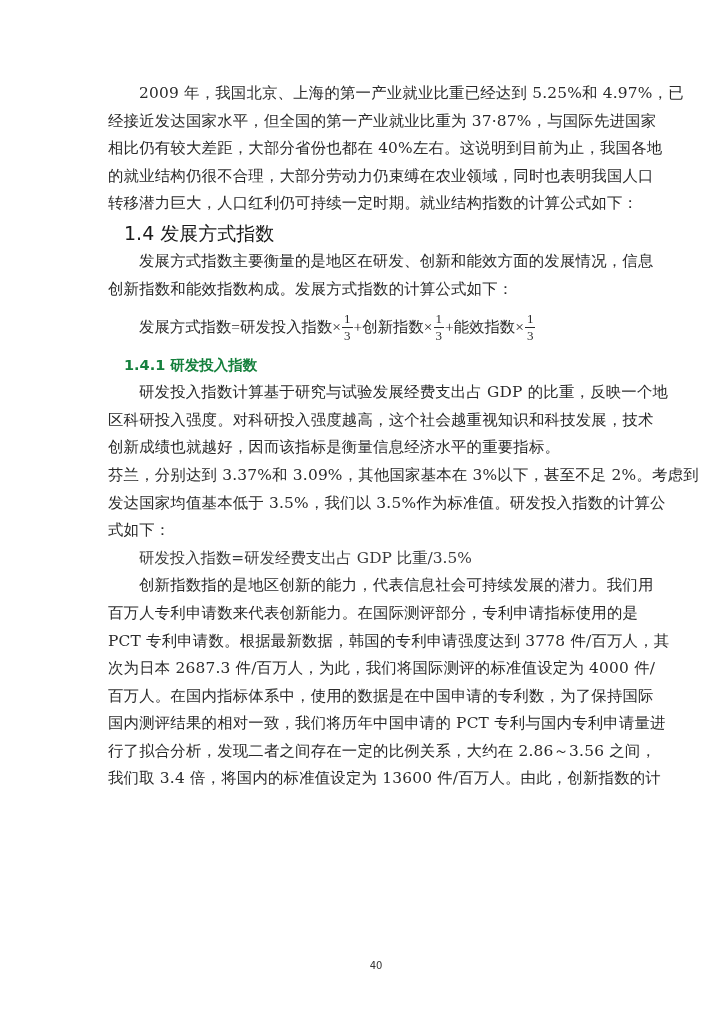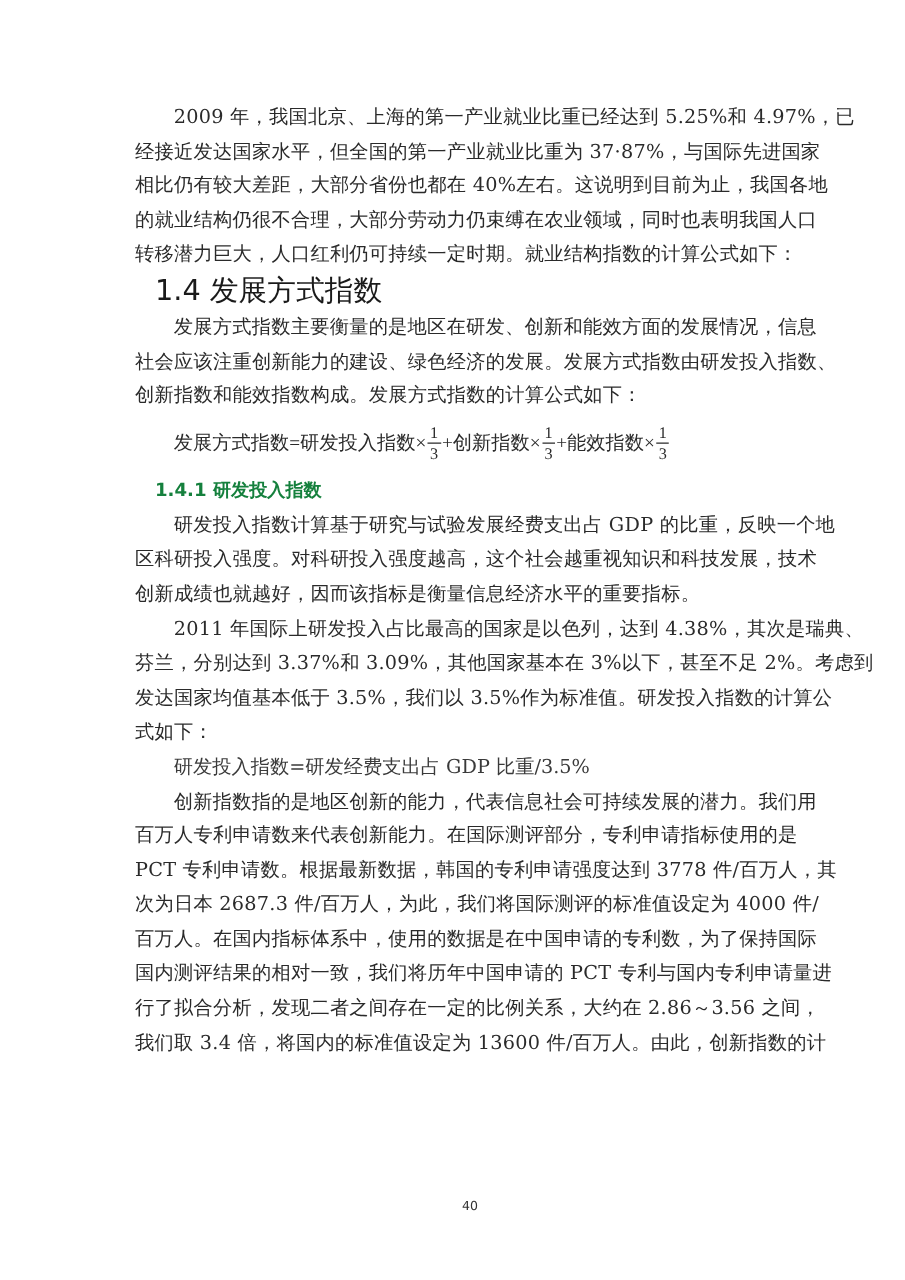--- a/index.html
+++ b/index.html
@@ -35,21 +35,21 @@
     .formula {
       font-size: 15.4px;
       line-height: 27.6px;
       padding-left: 31px;
       margin: 0;
       color: #3a3a3a;
       white-space: nowrap;
     }
     .h2 {
       font-family: "DejaVu Sans", "Liberation Sans", sans-serif;
-      font-size: 23px;
+      font-size: 19px;
       line-height: 30px;
       margin: 0;
       padding-left: 16px;
       color: #1a1a1a;
       font-weight: normal;
     }
     .h3 {
       font-family: "DejaVu Sans", "Liberation Sans", sans-serif;
       font-size: 14.5px;
       line-height: 28px;
@@ -102,21 +102,20 @@
     <span class="ln">相比仍有较大差距，大部分省份也都在 40%左右。这说明到目前为止，我国各地</span>
     <span class="ln">的就业结构仍很不合理，大部分劳动力仍束缚在农业领域，同时也表明我国人口</span>
     <span class="ln">转移潜力巨大，人口红利仍可持续一定时期。就业结构指数的计算公式如下：</span>
   </p>
 
 
   <h2 class="h2">1.4 发展方式指数</h2>
 
   <p class="p">
     <span class="ln indent">发展方式指数主要衡量的是地区在研发、创新和能效方面的发展情况，信息</span>
-    <span class="ln">社会应该注重创新能力的建设、绿色经济的发展。发展方式指数由研发投入指数、</span>
     <span class="ln">创新指数和能效指数构成。发展方式指数的计算公式如下：</span>
   </p>
 
   <div class="frac-formula">
     <span>发展方式指数=研发投入指数×</span>
     <span class="frac">
       <span class="num">1</span>
       <span class="den">3</span>
     </span>
     <span>+创新指数×</span>
@@ -133,21 +132,20 @@
 
   <h3 class="h3">1.4.1 研发投入指数</h3>
 
   <p class="p">
     <span class="ln indent">研发投入指数计算基于研究与试验发展经费支出占 GDP 的比重，反映一个地</span>
     <span class="ln">区科研投入强度。对科研投入强度越高，这个社会越重视知识和科技发展，技术</span>
     <span class="ln">创新成绩也就越好，因而该指标是衡量信息经济水平的重要指标。</span>
   </p>
 
   <p class="p">
-    <span class="ln indent">2011 年国际上研发投入占比最高的国家是以色列，达到 4.38%，其次是瑞典、</span>
     <span class="ln">芬兰，分别达到 3.37%和 3.09%，其他国家基本在 3%以下，甚至不足 2%。考虑到</span>
     <span class="ln">发达国家均值基本低于 3.5%，我们以 3.5%作为标准值。研发投入指数的计算公</span>
     <span class="ln">式如下：</span>
   </p>
 
   <p class="formula">研发投入指数=研发经费支出占 GDP 比重/3.5%</p>
 
 
   <p class="p">
     <span class="ln indent">创新指数指的是地区创新的能力，代表信息社会可持续发展的潜力。我们用</span>

